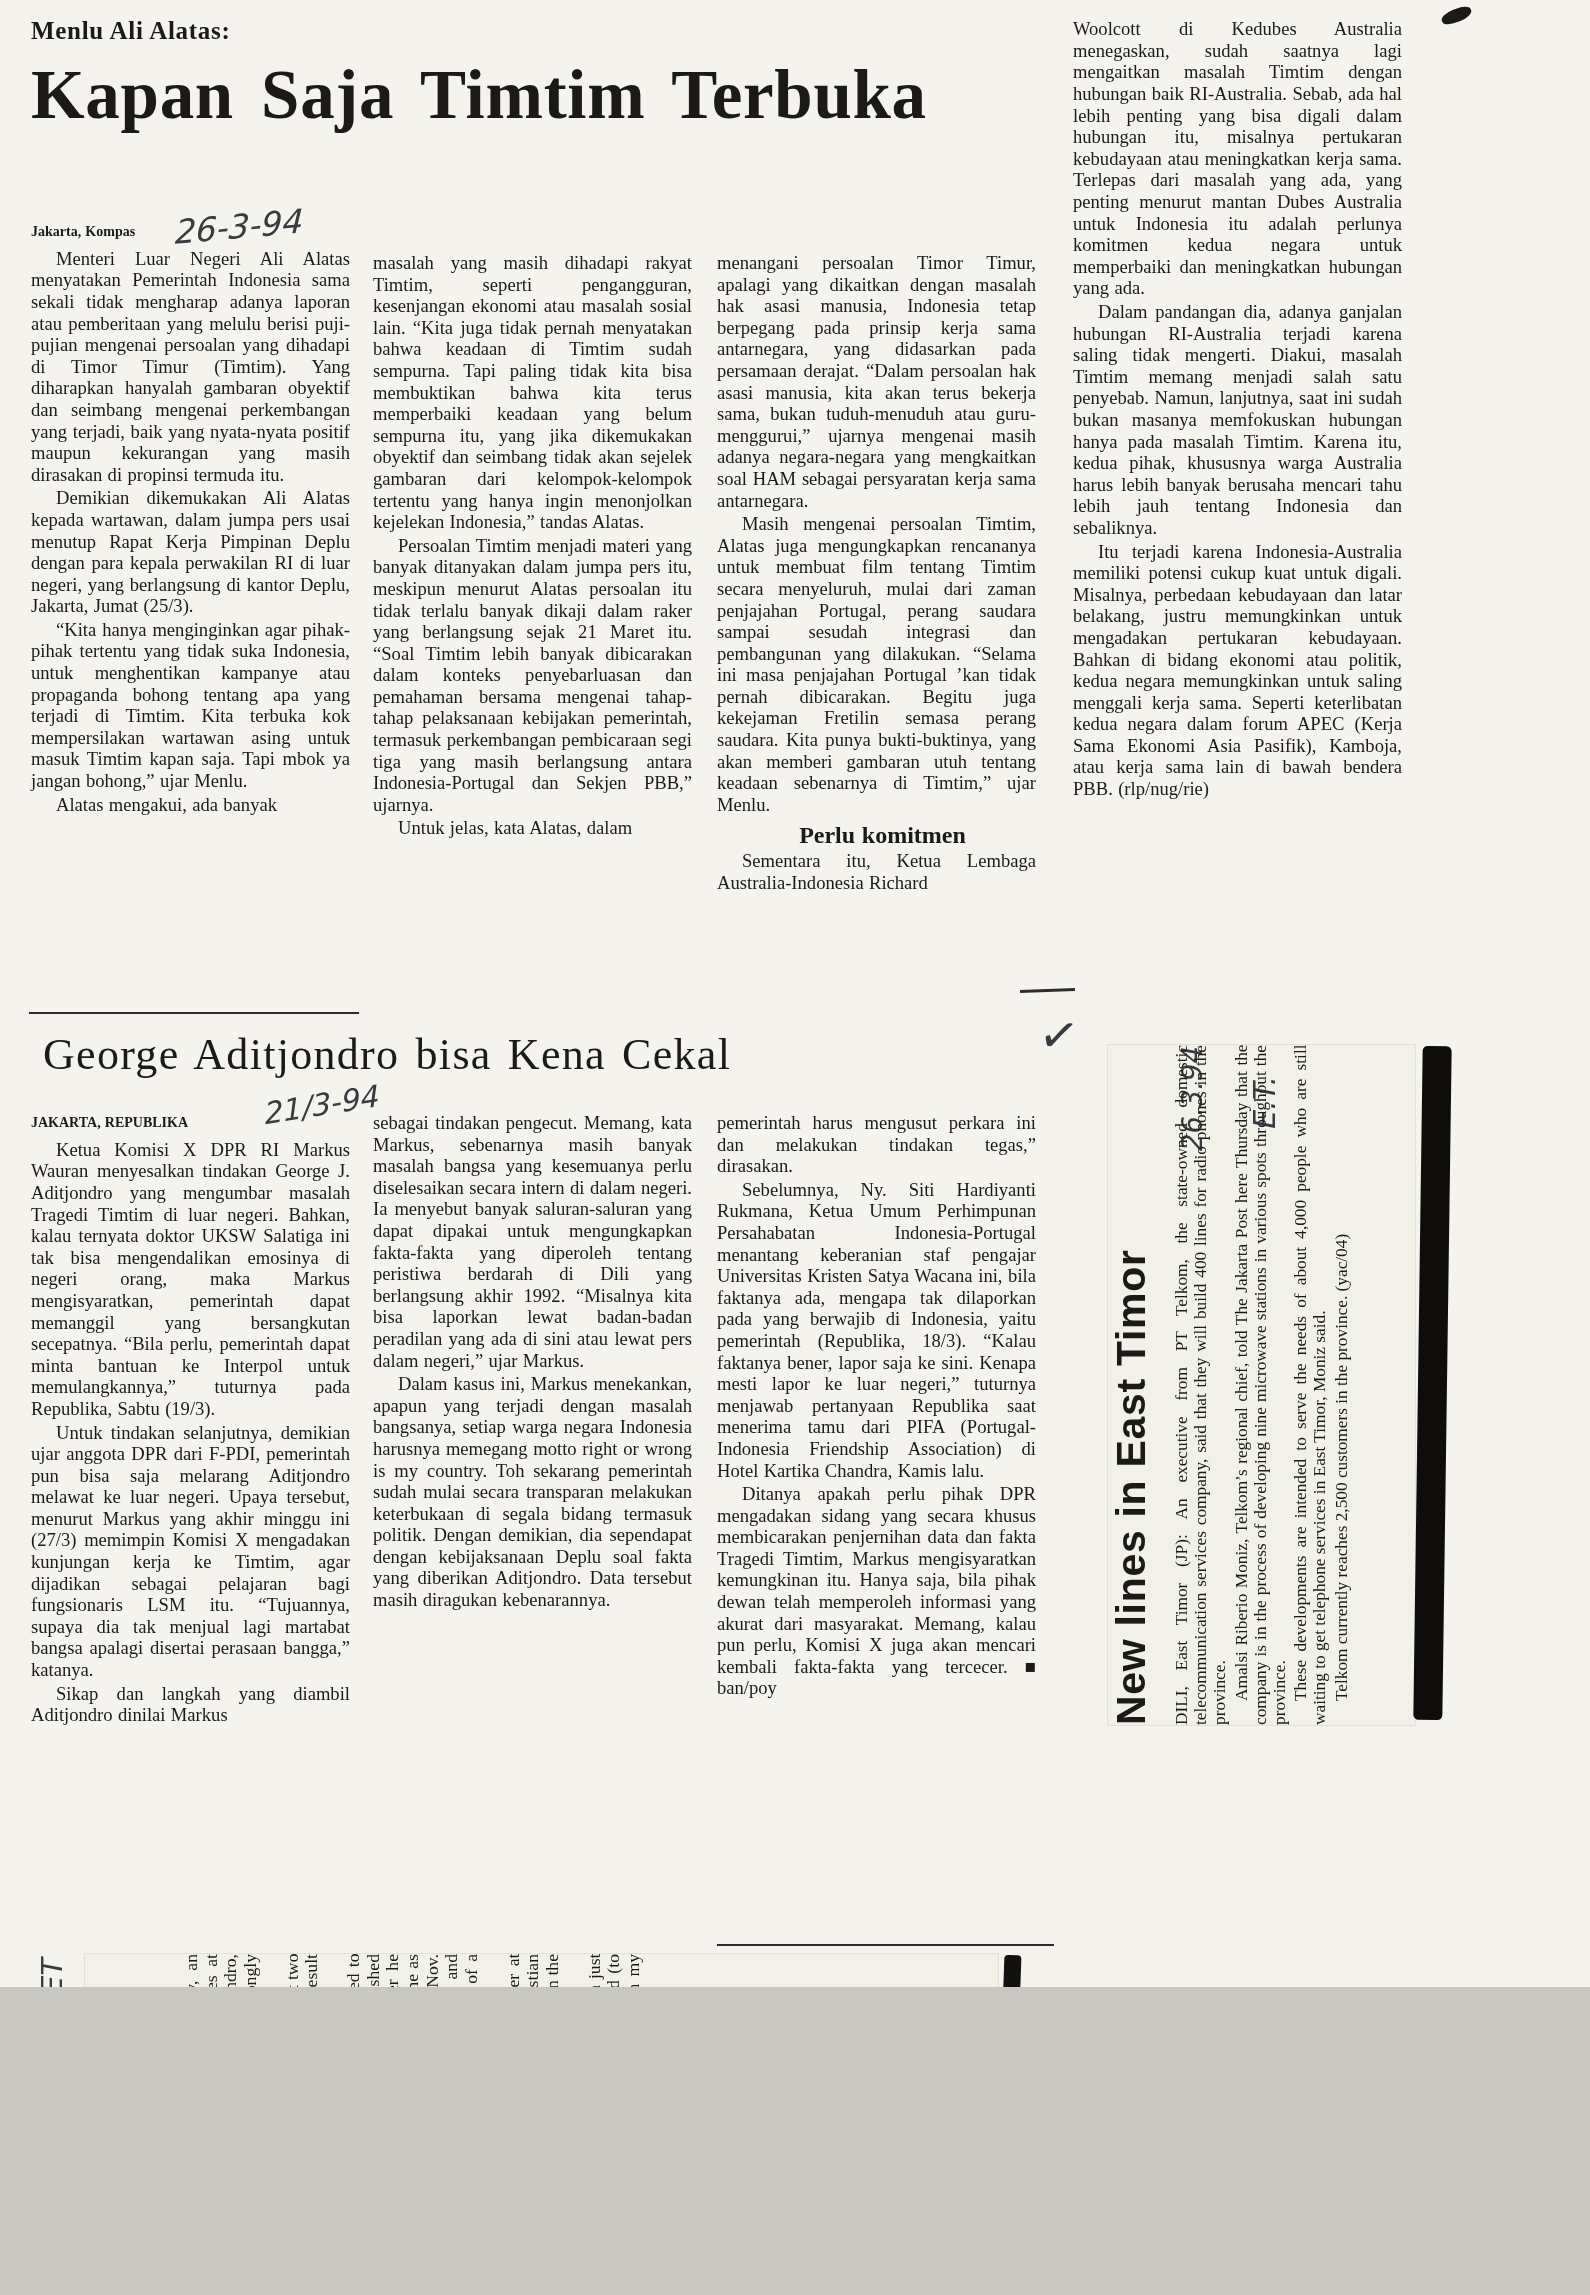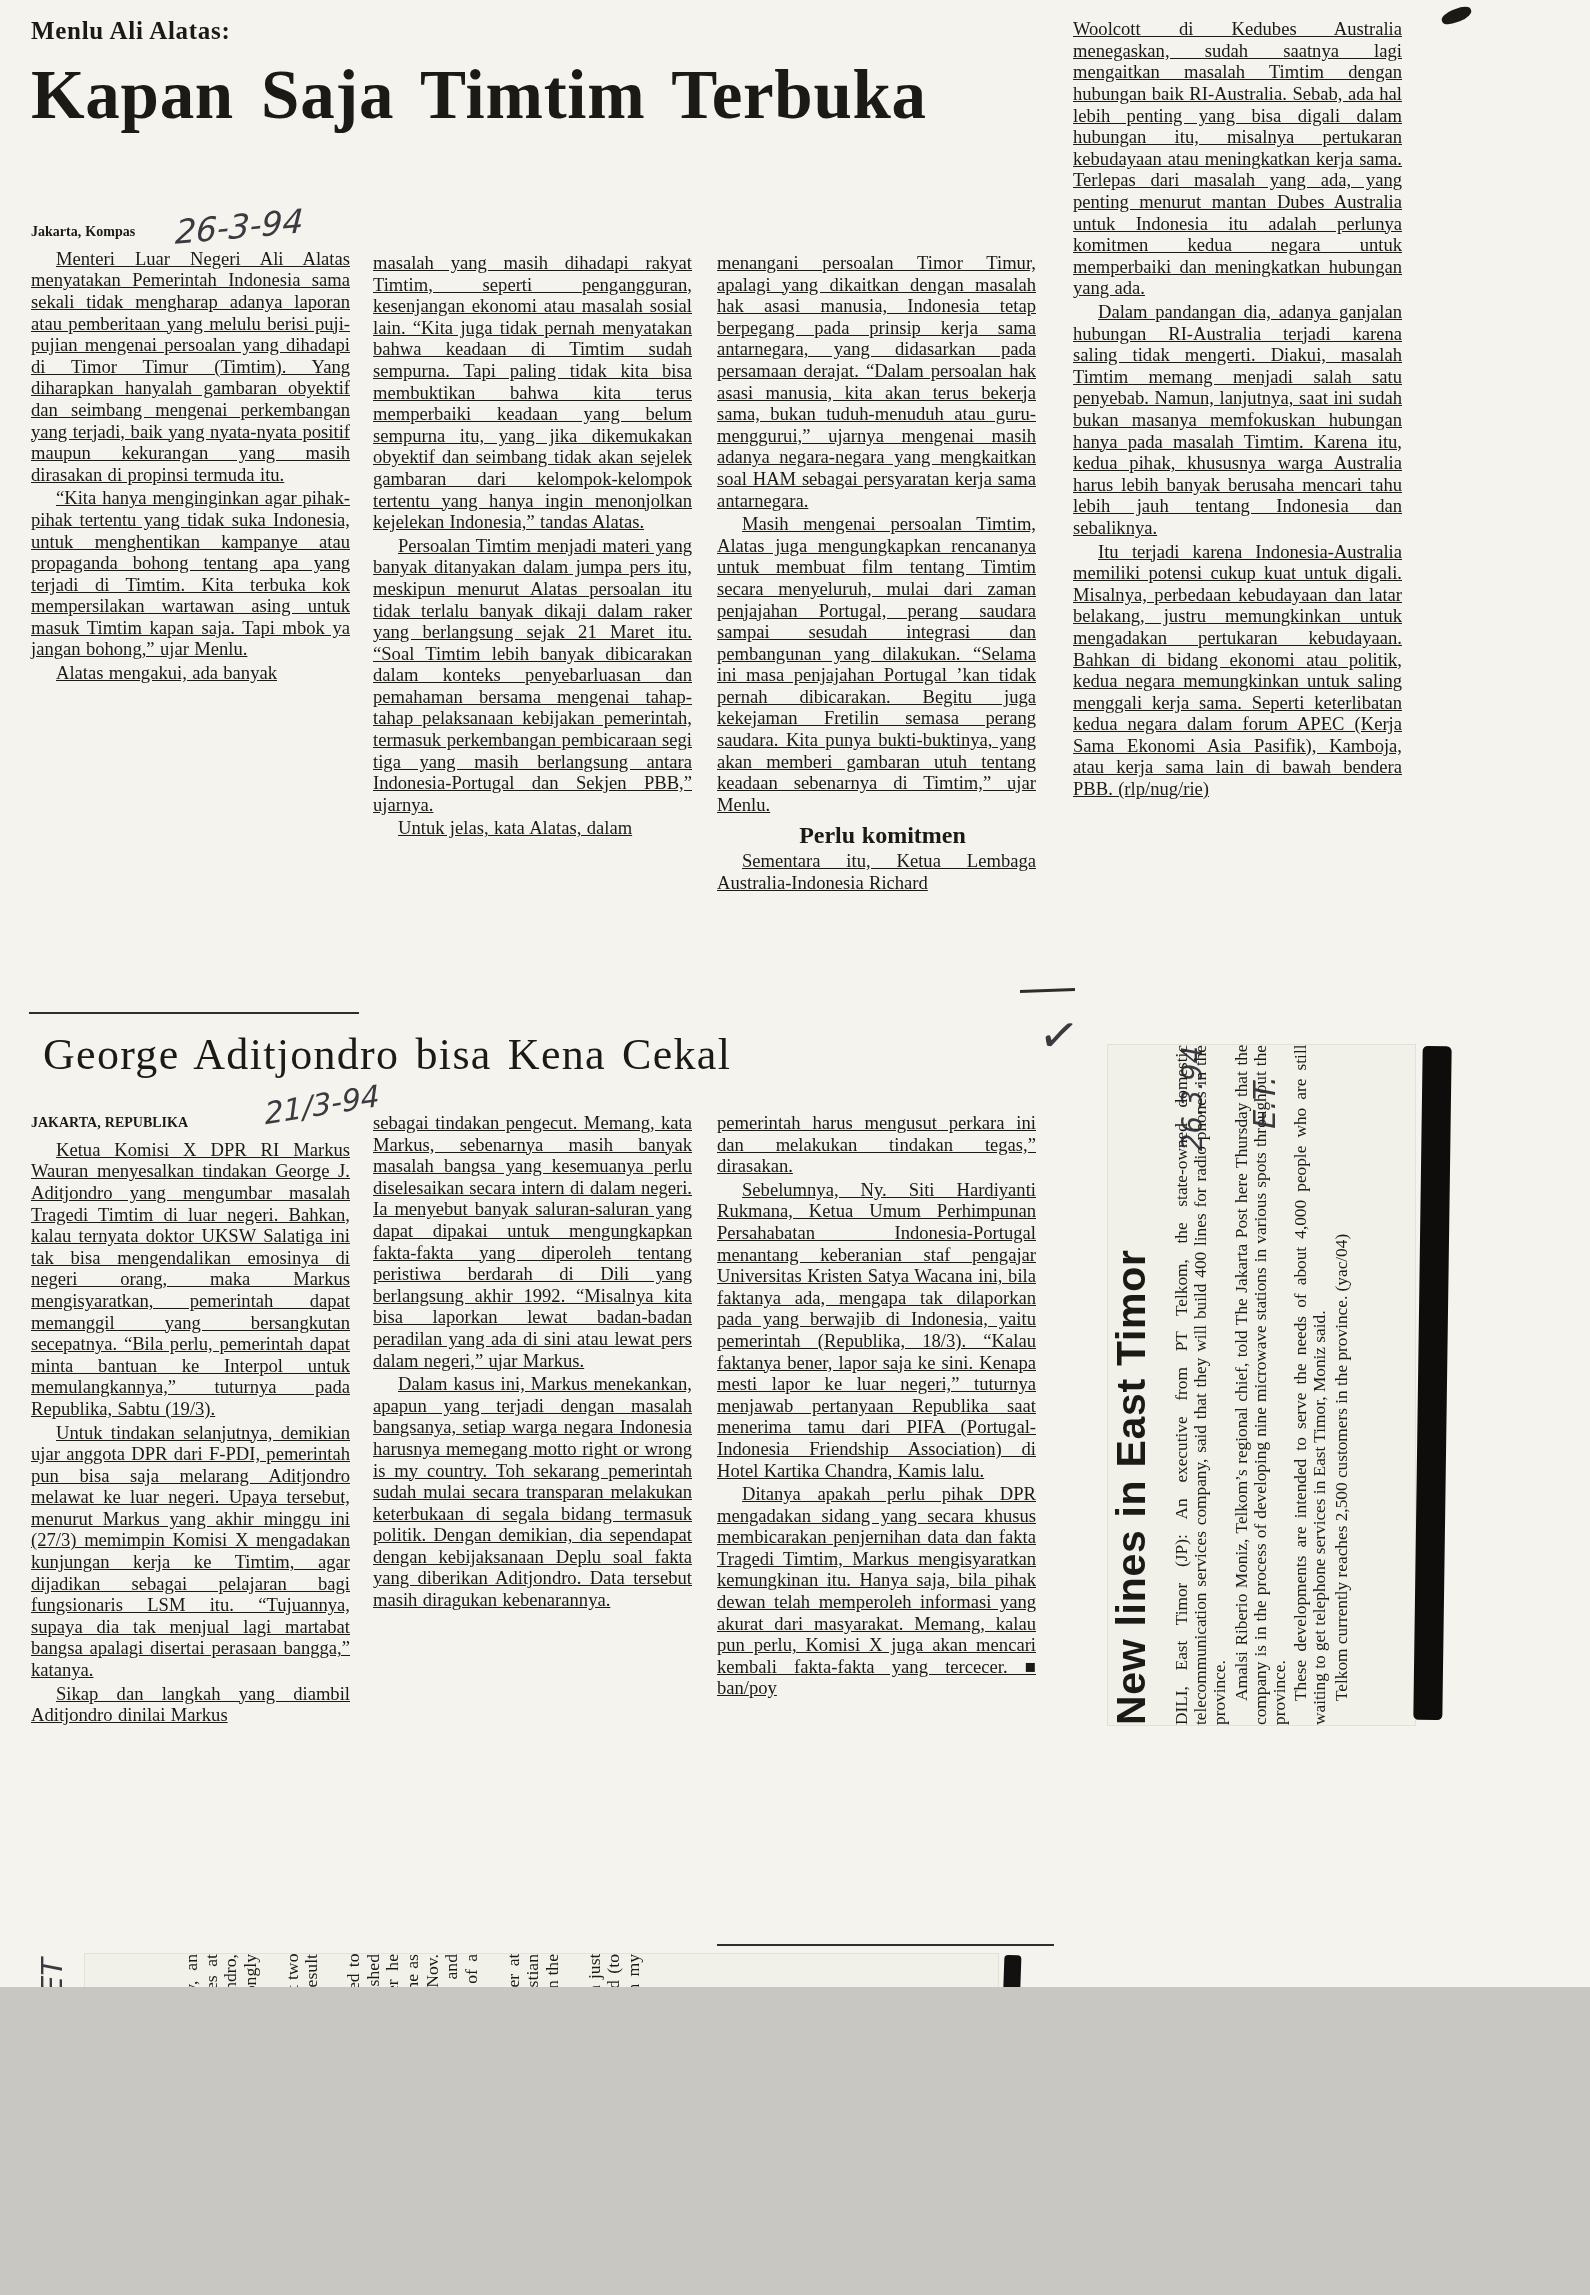--- a/index.html
+++ b/index.html
@@ -10,21 +10,21 @@
   }
   
   .kicker{position:absolute;left:31px;top:17px;font-size:25px;font-weight:bold;letter-spacing:0.7px;}
   .headline1{position:absolute;left:31px;top:58px;width:1040px;margin:0;
     font-size:69px;font-weight:bold;line-height:1.09;letter-spacing:0.7px;word-spacing:9.2px;}
   .headline1 span{display:block;}
   .headline2{position:absolute;left:43px;top:1029px;width:1020px;margin:0;
     font-size:44px;font-weight:400;letter-spacing:1.3px;word-spacing:3.9px;white-space:nowrap;}
   .col{position:absolute;width:331px;font-size:18.6px;line-height:21.6px;text-align:justify;
     word-spacing:0.7px;}
-  .col p{margin:0 12px 2px 0;text-indent:25px;text-decoration:underline;}
+  .col p{margin:0 12px 2px 0;text-indent:25px;}
   .cont p:first-child{text-indent:0;}
   .dateline{font-weight:bold;font-size:14px;margin-bottom:5.2px;text-indent:0;}
   .subhead{font-weight:bold;text-align:center;font-size:24px;margin:9.2px 0 3.9px 0;}
   .a1c1{left:31px;top:221px;}
   .a1c2{left:373px;top:252px;}
   .a1c3{left:717px;top:252px;}
   .a1c4{left:1073px;top:18.3px;width:341px;}
   .a2c1{left:31px;top:1112px;}
   .a2c2{left:373px;top:1112px;}
   .a2c3{left:717px;top:1112px;}
@@ -75,20 +75,21 @@
   <h1 class="headline1">
     <span>Kapan Saja Timtim Terbuka</span>
   </h1>
 
   <span class="hw hw1">26-3-94</span>
 
   <div class="col a1c1">
     <div class="dateline">Jakarta, Kompas</div>
     <div class="plist">
         <p>Menteri Luar Negeri Ali Alatas menyatakan Pemerintah Indonesia sama sekali tidak mengharap adanya laporan atau pemberitaan yang melulu berisi puji-pujian mengenai persoalan yang dihadapi di Timor Timur (Timtim). Yang diharapkan hanyalah gambaran obyektif dan seimbang mengenai perkembangan yang terjadi, baik yang nyata-nyata positif maupun kekurangan yang masih dirasakan di propinsi termuda itu.</p>
+        <p>Demikian dikemukakan Ali Alatas kepada wartawan, dalam jumpa pers usai menutup Rapat Kerja Pimpinan Deplu dengan para kepala perwakilan RI di luar negeri, yang berlangsung di kantor Deplu, Jakarta, Jumat (25/3).</p>
         <p>“Kita hanya menginginkan agar pihak-pihak tertentu yang tidak suka Indonesia, untuk menghentikan kampanye atau propaganda bohong tentang apa yang terjadi di Timtim. Kita terbuka kok mempersilakan wartawan asing untuk masuk Timtim kapan saja. Tapi mbok ya jangan bohong,” ujar Menlu.</p>
         <p>Alatas mengakui, ada banyak</p>
       </div>
   </div>
 
   <div class="col a1c2 cont">
     <div class="plist cont">
         <p>masalah yang masih dihadapi rakyat Timtim, seperti pengangguran, kesenjangan ekonomi atau masalah sosial lain. “Kita juga tidak pernah menyatakan bahwa keadaan di Timtim sudah sempurna. Tapi paling tidak kita bisa membuktikan bahwa kita terus memperbaiki keadaan yang belum sempurna itu, yang jika dikemukakan obyektif dan seimbang tidak akan sejelek gambaran dari kelompok-kelompok tertentu yang hanya ingin menonjolkan kejelekan Indonesia,” tandas Alatas.</p>
         <p>Persoalan Timtim menjadi materi yang banyak ditanyakan dalam jumpa pers itu, meskipun menurut Alatas persoalan itu tidak terlalu banyak dikaji dalam raker yang berlangsung sejak 21 Maret itu. “Soal Timtim lebih banyak dibicarakan dalam konteks penyebarluasan dan pemahaman bersama mengenai tahap-tahap pelaksanaan kebijakan pemerintah, termasuk perkembangan pembicaraan segi tiga yang masih berlangsung antara Indonesia-Portugal dan Sekjen PBB,” ujarnya.</p>
         <p>Untuk jelas, kata Alatas, dalam</p>

